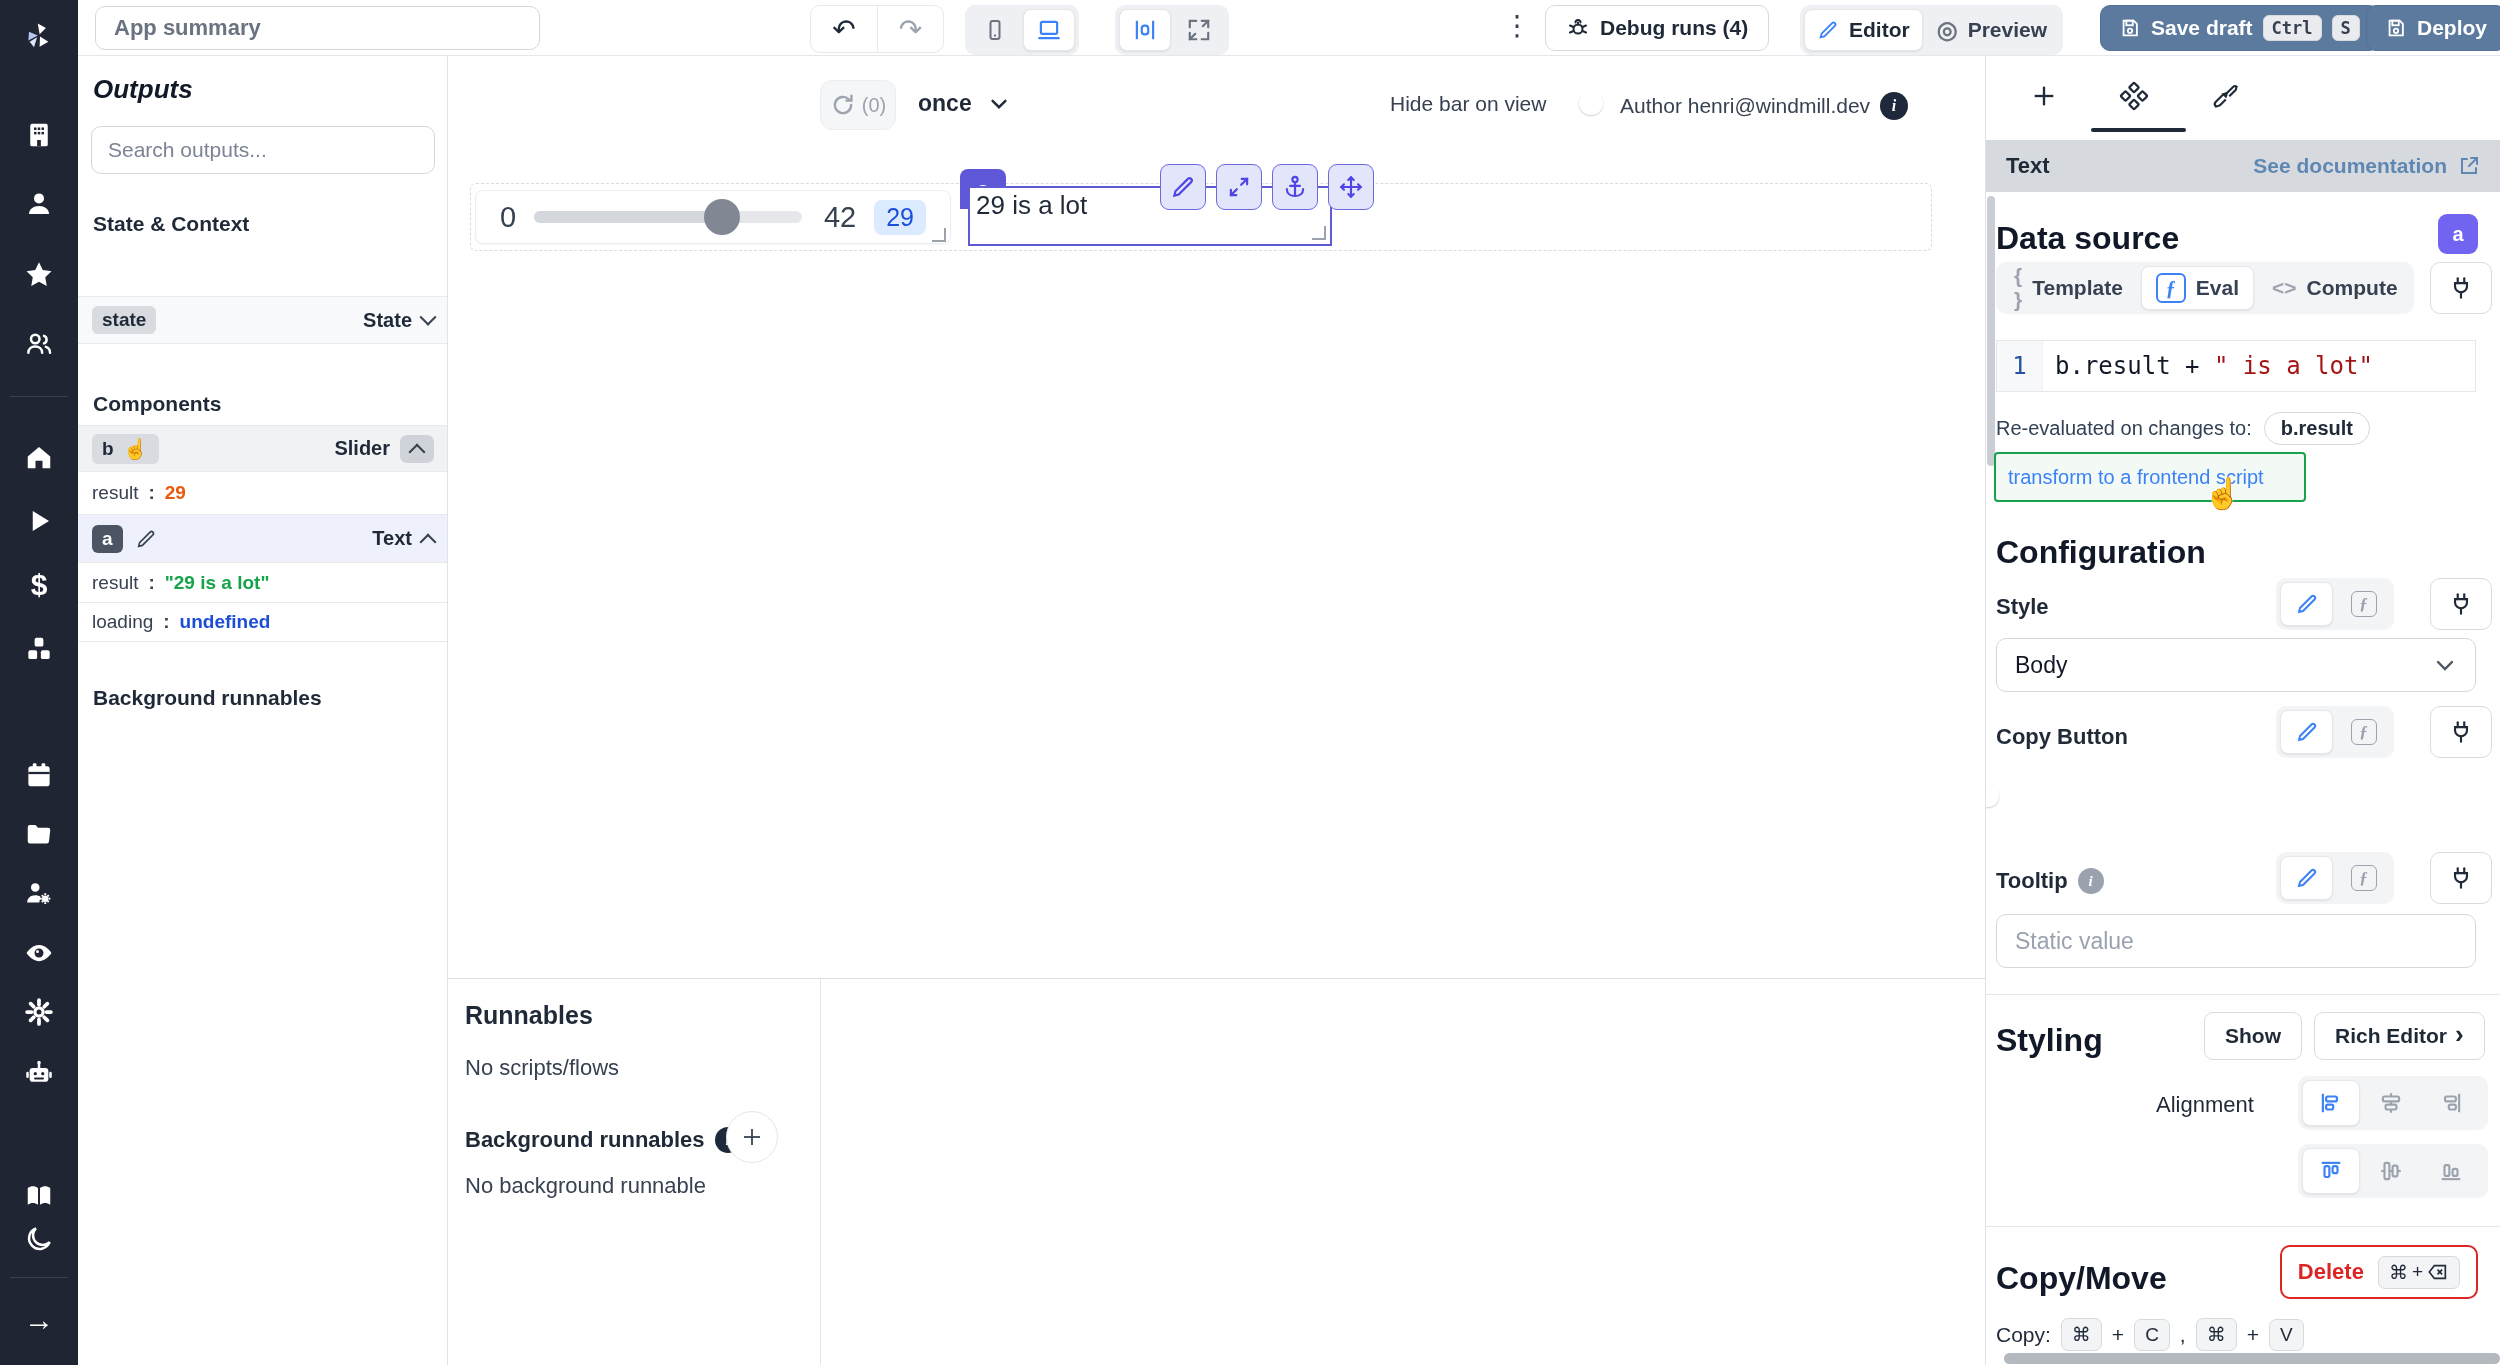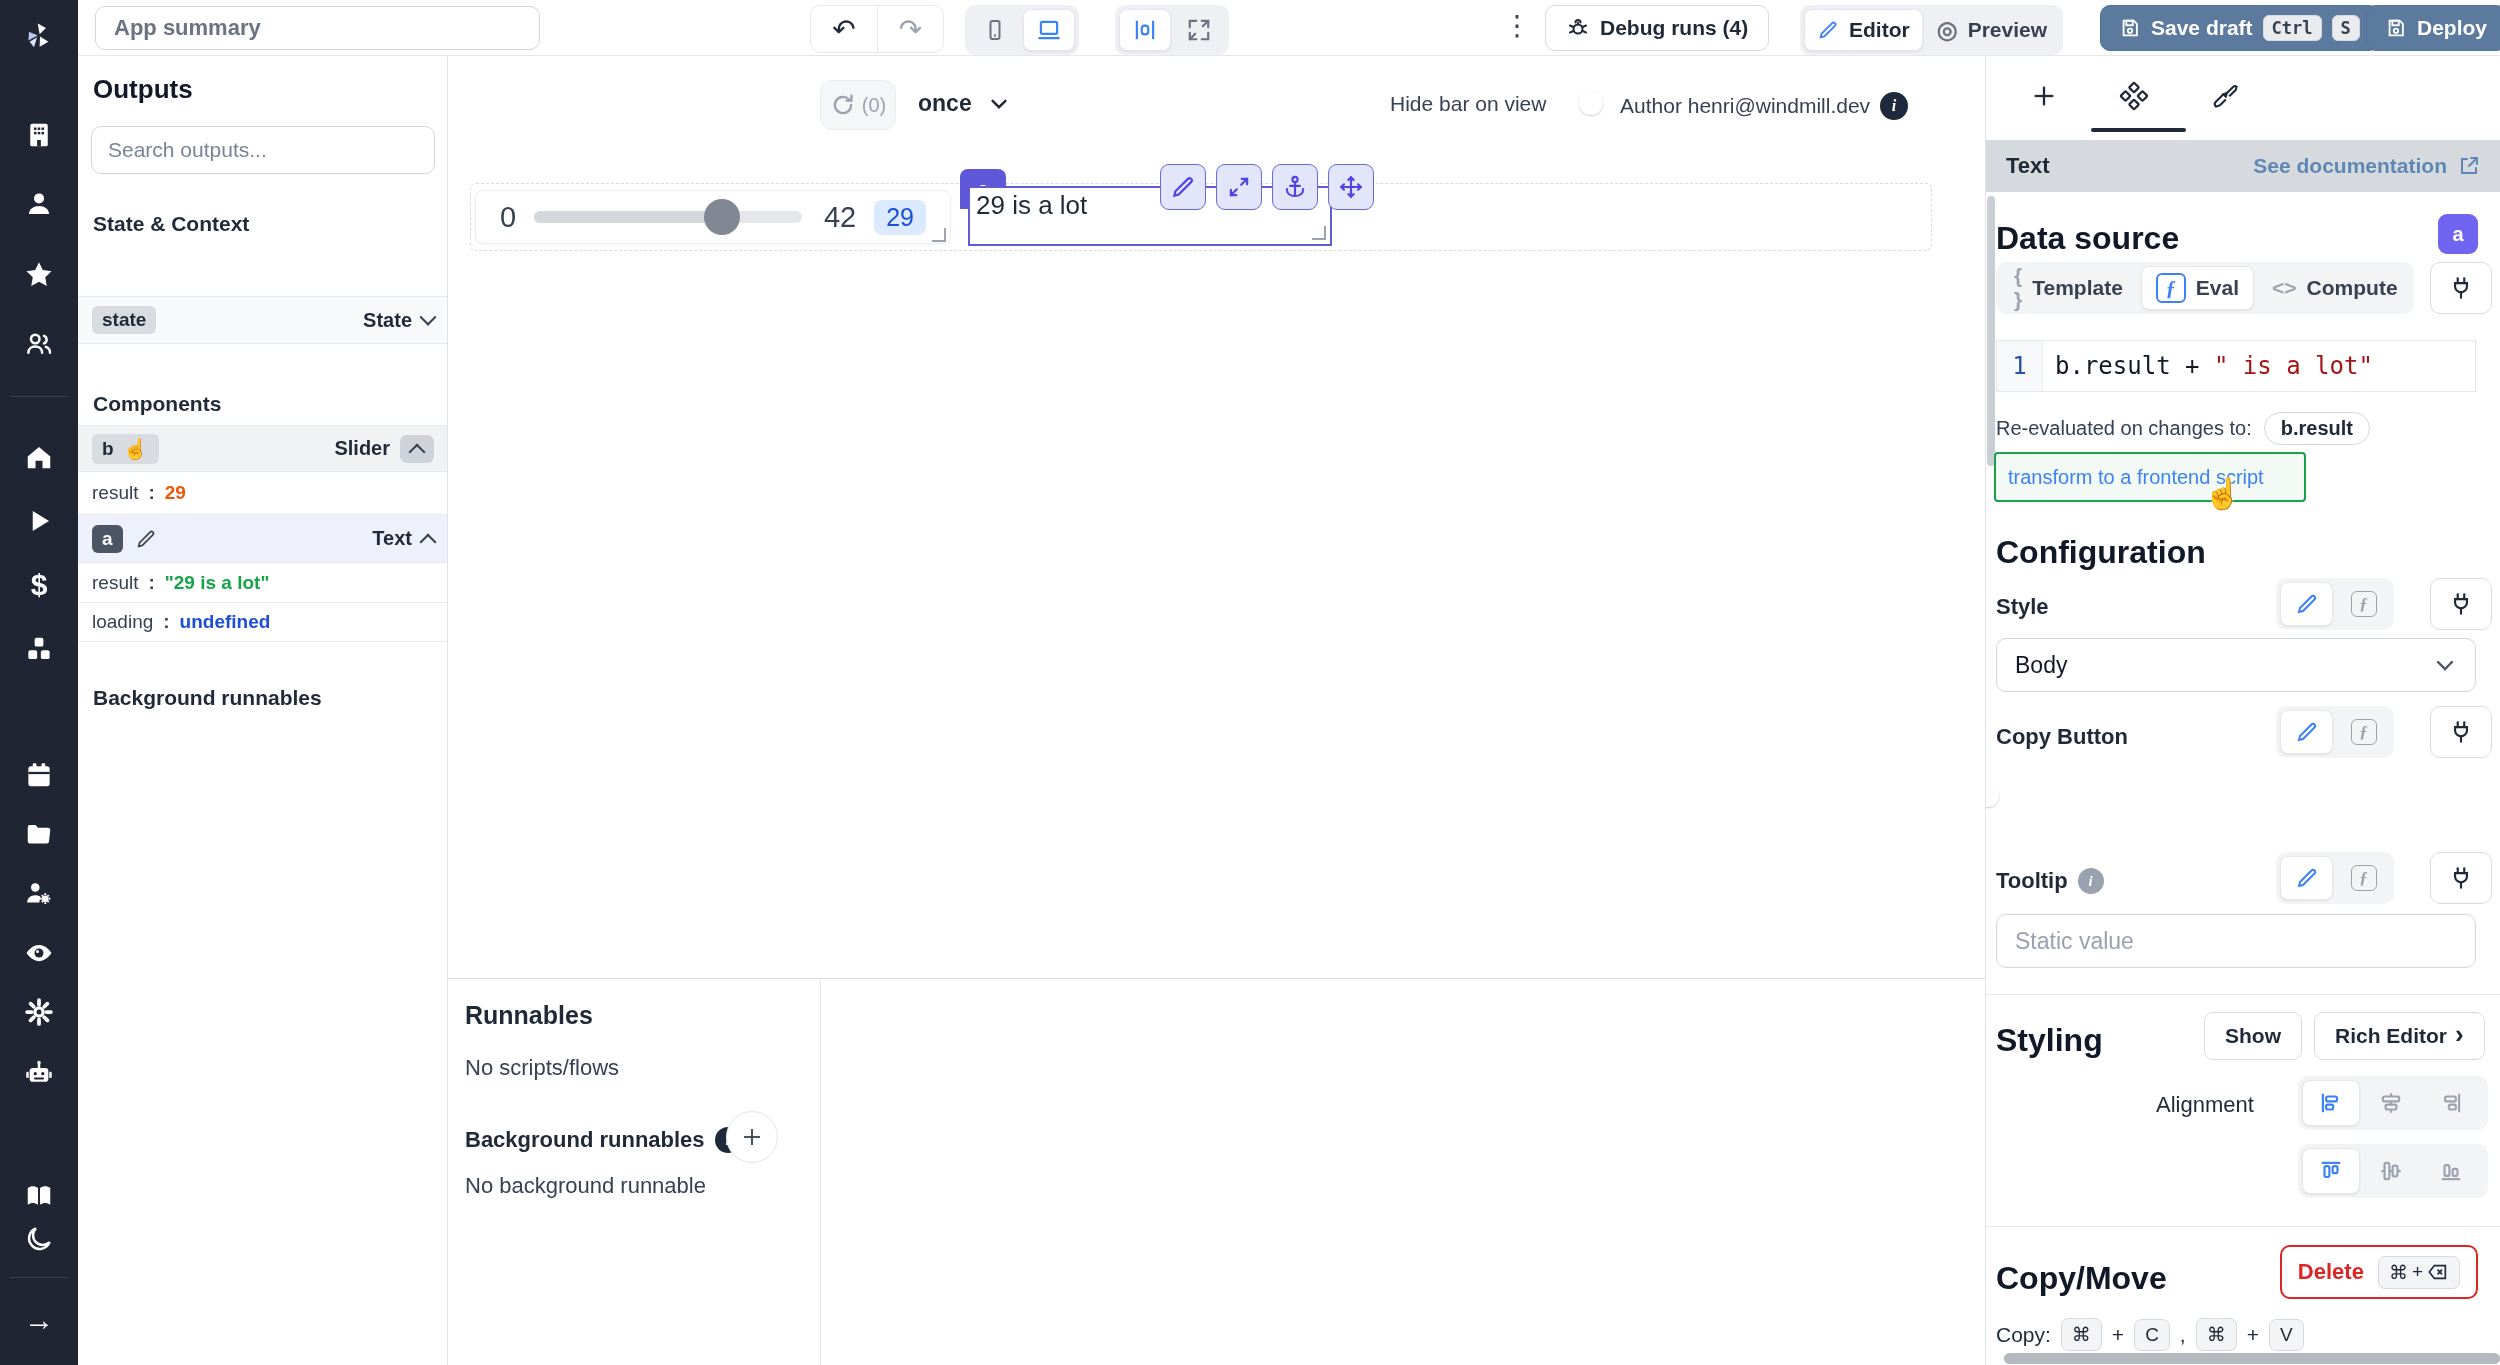--- a/index.html
+++ b/index.html
@@ -27,21 +27,21 @@
   .seg-cell { height:42px; min-width:52px; padding:0 12px; display:flex; align-items:center; justify-content:center; border-radius:8px; color:#6b7280; cursor:pointer; }
   .seg-cell.active { background:#fff; border:1px solid #e5e7eb; box-shadow:0 1px 2px rgba(0,0,0,.08); color:#3b82f6; }
   .kebab { font-size:28px; color:#374151; cursor:pointer; line-height:1; }
   .toolbtn { height:46px; padding:0 20px; background:#fff; border:1px solid #d5d9de; border-radius:10px; font-size:21px; color:#1f2937; }
   .blue-btn { height:46px; padding:0 18px; background:#5b7a9e; border:1px solid #52719a; border-radius:10px; color:#fff; font-size:21px; }
   .kbd { background:#e9ebef; border:1px solid #d6dade; border-radius:6px; padding:2px 8px; font-family:"DejaVu Sans Mono",monospace; font-size:17px; color:#374151; }
   .blue-btn .kbd { background:#e9ebef; color:#374151; }
 
   
   .leftpanel { left:78px; top:56px; width:370px; height:1309px; background:#fff; border-right:1px solid #dfe3e8; overflow:hidden; }
-  .lp-title { position:absolute; left:15px; top:18px; font-size:26px; font-weight:700; color:#111827; }
+  .lp-title { position:absolute; left:15px; top:18px; font-size:26px; font-weight:700; color:#111827;font-style:italic; }
   .lp-search { position:absolute; left:13px; top:70px; width:344px; height:48px; border:1px solid #d3d7dc; border-radius:10px; padding:16px 16px; font-size:21px; color:#374151; font-family:"Liberation Sans",sans-serif; }
   .lp-search::placeholder { color:#7b8494; }
   .lp-section { position:absolute; left:15px; font-size:21px; font-weight:700; color:#1f2937; }
   .lp-row { position:absolute; left:0; width:370px; display:flex; align-items:center; padding:0 14px; border-top:1px solid #e8eaed; background:#f8f9fb; cursor:pointer; }
   .lp-row.white { background:#fff; cursor:default; }
   .lp-row.sel { background:#eef1fb; }
   .chipkey { background:#d8dbe0; border-radius:6px; padding:3px 10px; font-size:19px; font-weight:700; color:#1f2937; }
   .chipkey.dark { background:#4b5563; color:#fff; }
   .rowtype { margin-left:auto; font-size:20px; font-weight:700; color:#1f2937; display:flex; align-items:center; gap:10px; }
   .kv { font-size:19px; color:#374151; display:flex; gap:10px; align-items:baseline; }

